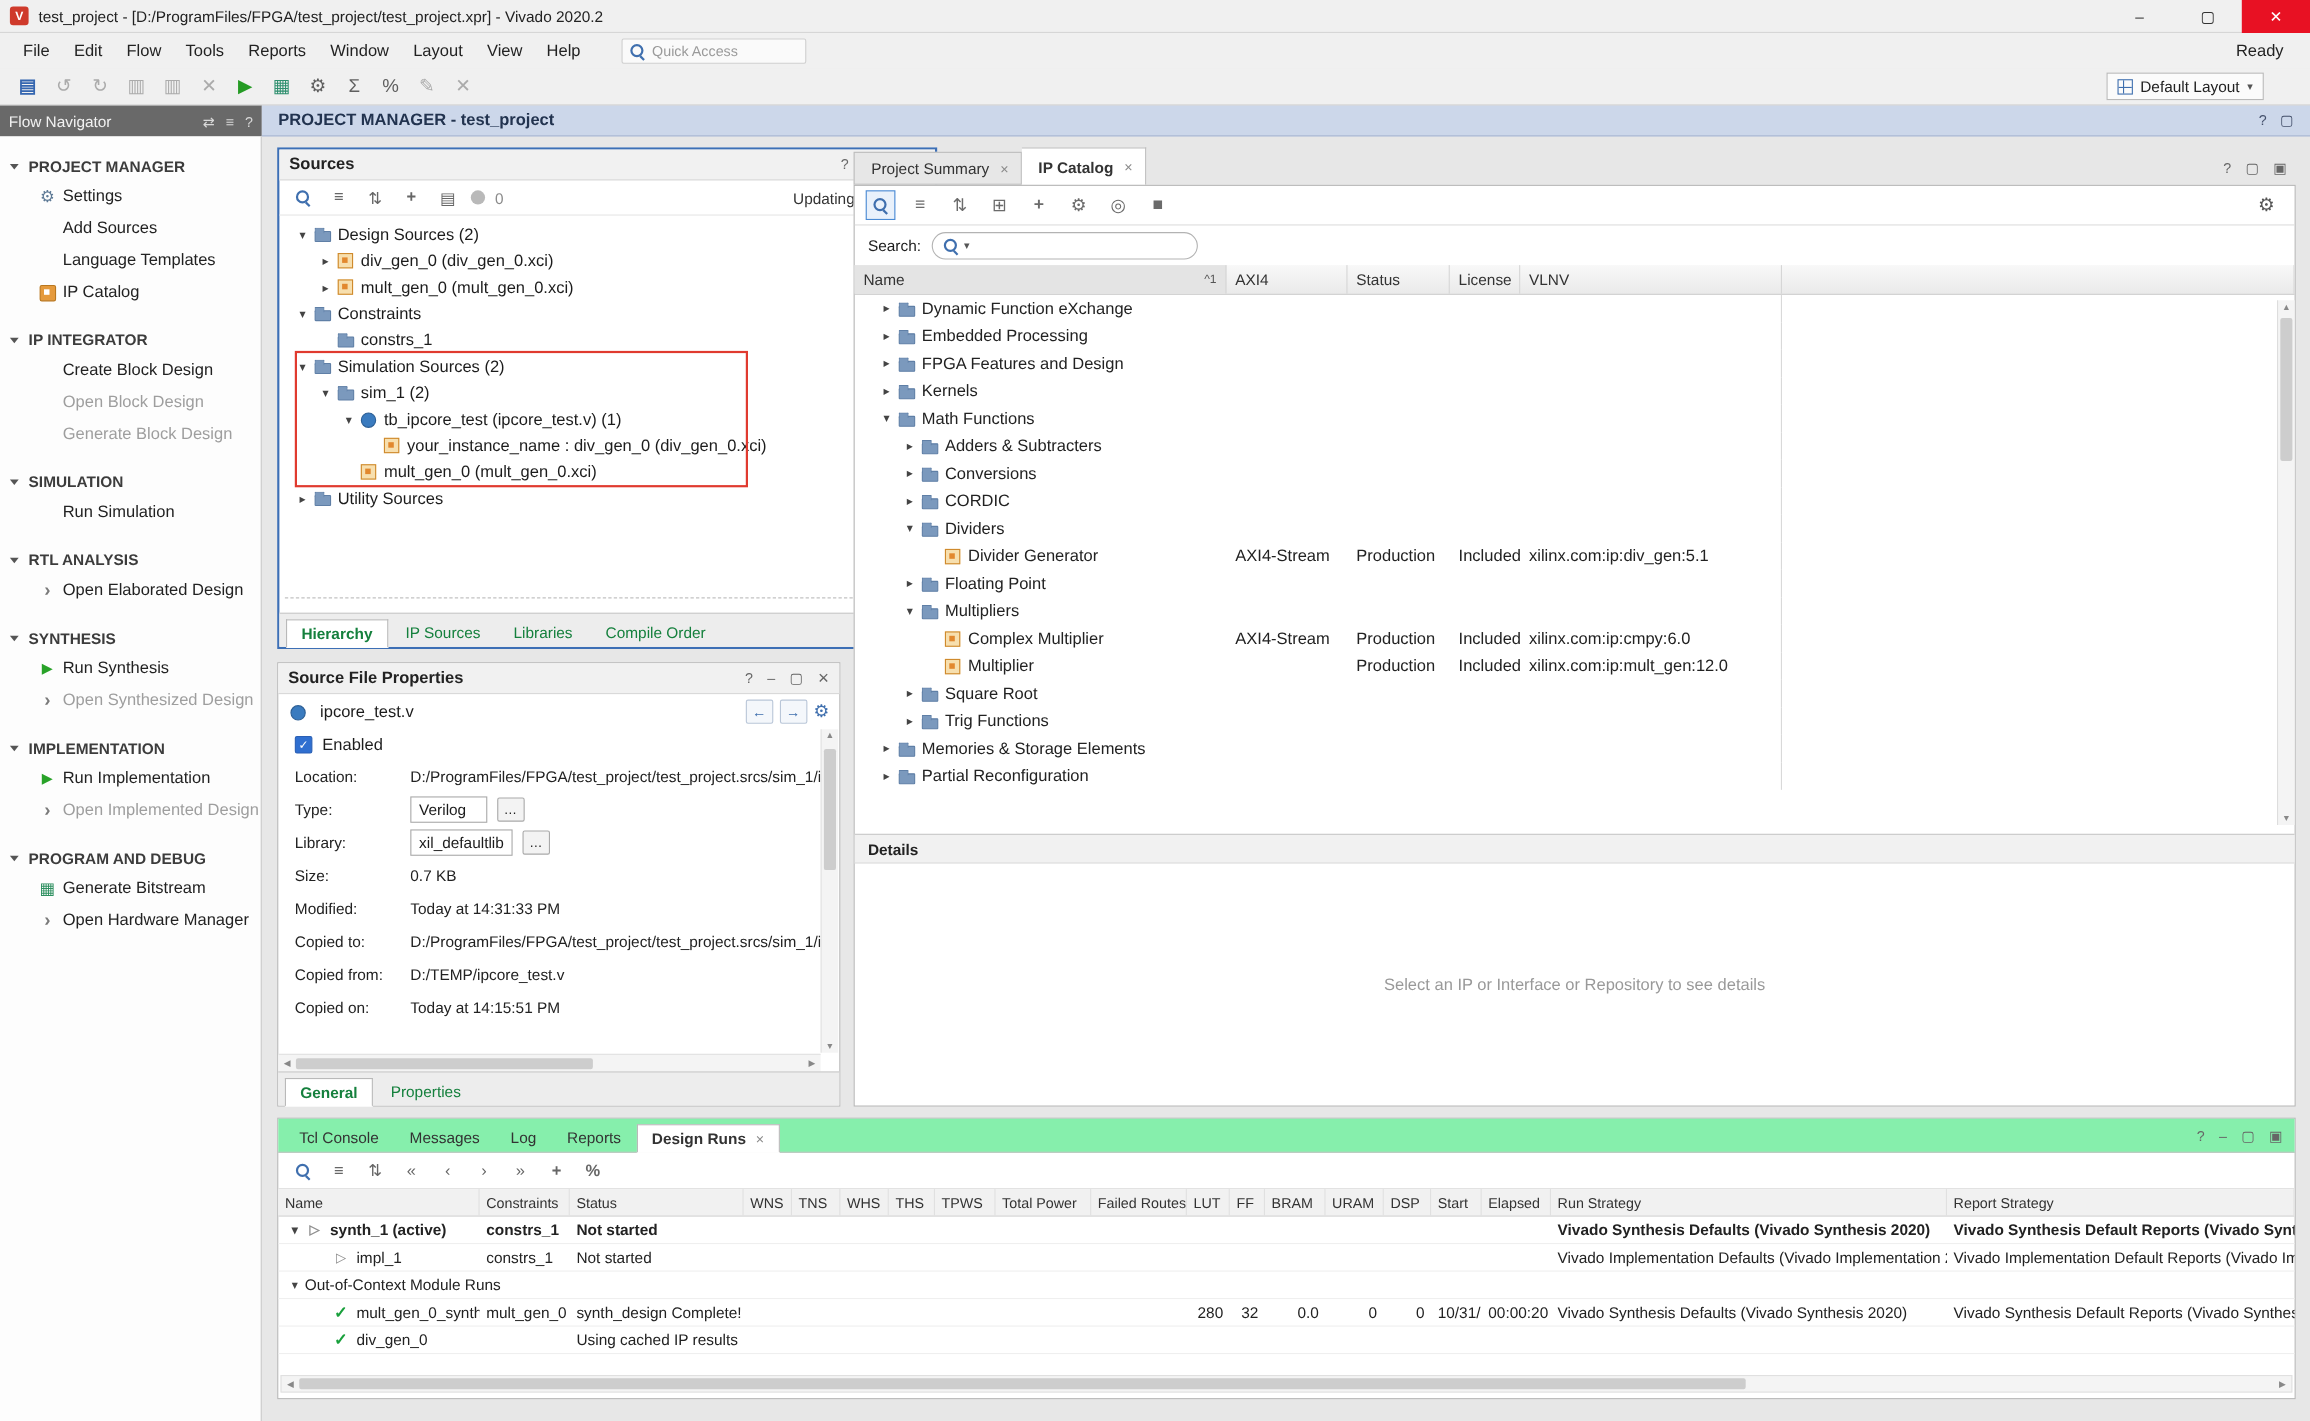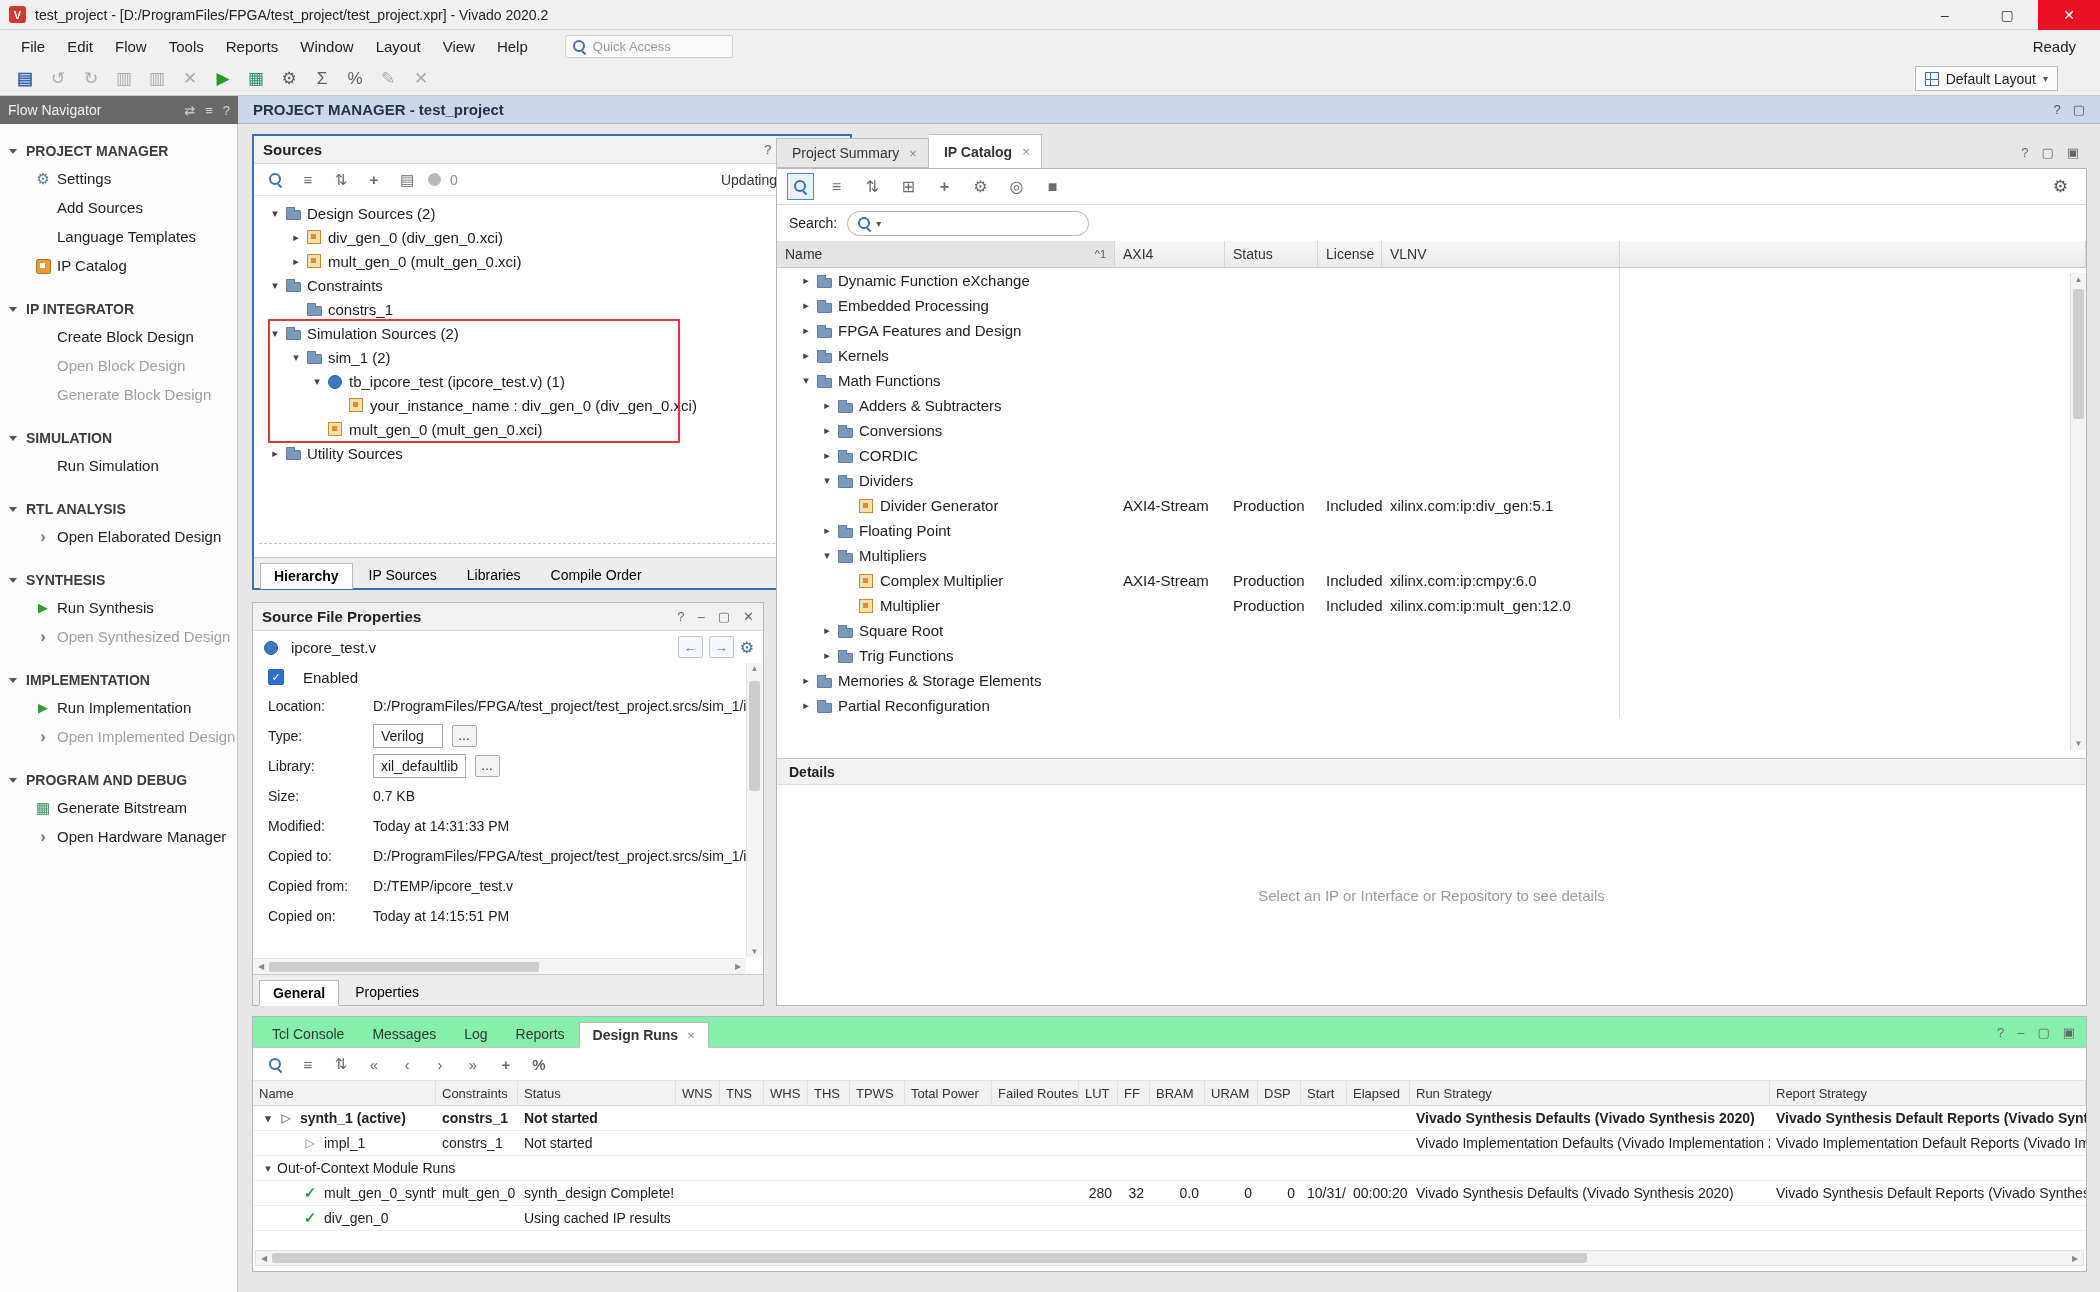--- a/index.html
+++ b/index.html
@@ -79,29 +79,29 @@
   .badge-dot{width:13px;height:13px;border-radius:50%;background:#b9b9b9;display:inline-block}
   .badge-count{color:#8b8b8b;font-size:14px}
   .src-right{margin-left:auto;display:flex;align-items:center;gap:8px}
   .updating{font-size:14px;color:#333}
   .tree{position:absolute;left:0;right:0;top:62px;bottom:32px;overflow:hidden;padding-top:3px}
   .trow{display:flex;align-items:center;height:24px;font-size:15px;white-space:nowrap}
   .trow.lvl0{padding-left:12px}.trow.lvl1{padding-left:33px}.trow.lvl2{padding-left:54px}.trow.lvl3{padding-left:75px}
   .redbox{position:absolute;left:14px;top:121px;width:412px;height:124px;border:2px solid #e03a2f;pointer-events:none}
   .splitter{position:absolute;left:5px;right:5px;bottom:44px;border-top:1px dashed #c2c2c2}
   .panel-tabs{position:absolute;left:0;right:0;bottom:0;height:31px;background:#ededed;border-top:1px solid #c9c9c9;display:flex;align-items:flex-end;padding:0 6px;gap:2px}
-  .ptab{height:26px;display:flex;align-items:center;padding:0 13px;font-size:14px;color:#000000;border:1px solid transparent}
+  .ptab{height:26px;display:flex;align-items:center;padding:0 13px;font-size:14px;color:#15803d;border:1px solid transparent}
   .ptab.active{background:#fff;border:1px solid #b9b9b9;border-bottom:1px solid #fff;font-weight:bold;margin-bottom:-1px}
   
   #props-panel{left:252px;top:602px;width:512px;height:404px}
   .file-row{height:32px;display:flex;align-items:center;padding:0 9px;gap:6px;font-size:15px}
   .fr-right{margin-left:auto;display:flex;gap:6px;align-items:center}
   .navbtn{width:25px;height:22px;border:1px solid #b9c6d8;background:#f4f7fb;color:#3f6fae;display:flex;align-items:center;justify-content:center;font-size:13px;border-radius:2px}
   .fr-gear{color:#3f6fae;font-size:16px}
-  .enabled-row{height:28px;display:flex;align-items:center;padding:0 15px;gap:19px}
+  .enabled-row{height:28px;display:flex;align-items:center;padding:0 15px;gap:9px}
   .checkbox{width:16px;height:16px;background:#2f6fd0;border:1px solid #2a5fb4;color:#fff;font-size:11px;display:flex;align-items:center;justify-content:center;border-radius:2px;flex:none}
   .checkbox::before{content:"✓"}
   .prop-row{height:30px;display:flex;align-items:center;padding:0 15px;font-size:14px}
   .prop-label{width:105px;flex:none;color:#222}
   .prop-value{white-space:nowrap;overflow:hidden;color:#222;padding-right:18px}
   .prop-input{height:24px;border:1px solid #a9a9a9;background:#fff;padding:0 7px;display:flex;align-items:center;min-width:70px;white-space:nowrap}
   .browse-btn{width:25px;height:22px;border:1px solid #a9a9a9;background:#f3f3f3;margin-left:9px;display:flex;align-items:center;justify-content:center;font-size:12px;border-radius:2px;letter-spacing:1px}
   .vscroll{position:absolute;right:1px;top:60px;bottom:48px;width:16px;background:#f4f4f4;border-left:1px solid #e2e2e2}
   .vscroll .up{position:absolute;top:1px;left:0;right:0;text-align:center;font-size:8px;color:#888}
   .vscroll .dn{position:absolute;bottom:1px;left:0;right:0;text-align:center;font-size:8px;color:#888}

